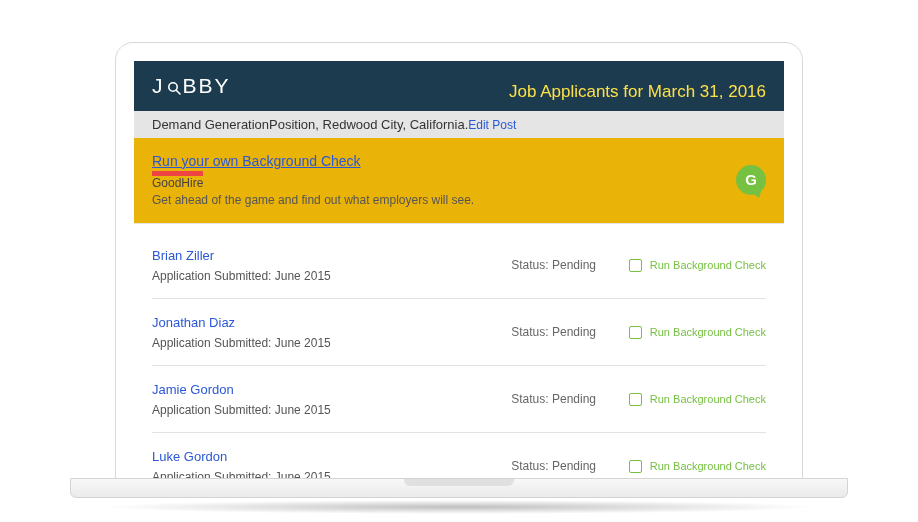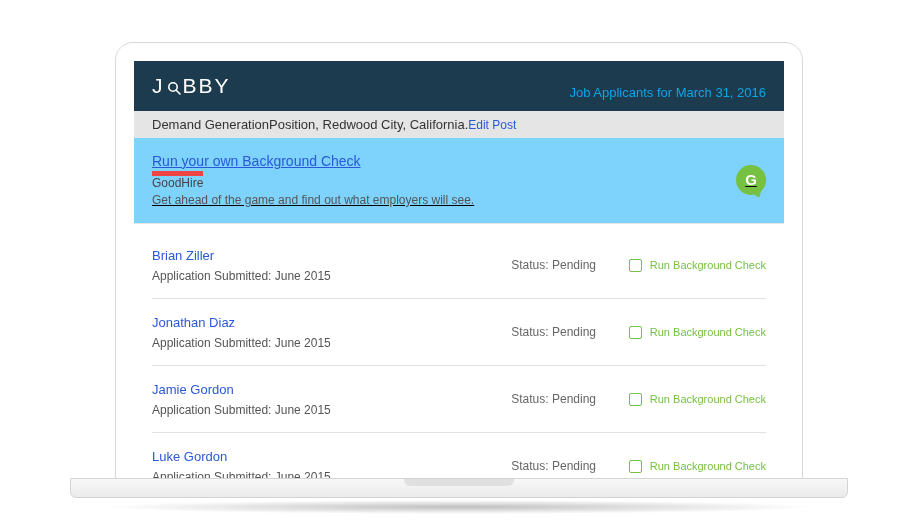--- a/index.html
+++ b/index.html
@@ -74,46 +74,45 @@
       display: flex;
       align-items: center;
     }
     .brand .mag-icon {
       display: inline-block;
       margin: 0 2px;
       position: relative;
       top: 2px;
     }
     .header-title {
-      font-size: 13px;
-      color: #0ea5e9;
+      font-size: 17px;
+      color: #fde047;
       margin-top: 12px;
     }
     .subheader {
       background: #e5e5e5;
       padding: 6px 18px;
       font-size: 13px;
       color: #333;
       display: flex;
       align-items: baseline;
       gap: 0;
     }
     .subheader .edit-link {
       color: #2b58d6;
       font-size: 12px;
       text-decoration: none;
     }
     .promo {
-      background: #7dd3fc;
+      background: #eab308;
       padding: 14px 18px 16px 18px;
       display: flex;
       justify-content: space-between;
       align-items: center;
       border-bottom: 1px solid #e5e5e5;
-      text-decoration: underline;
     }
     .promo-left { flex: 1; }
     .promo-title {
       color: #2b58d6;
       font-size: 14px;
       text-decoration: underline;
       display: inline-block;
       margin-bottom: 2px;
     }
     .promo-brand {

